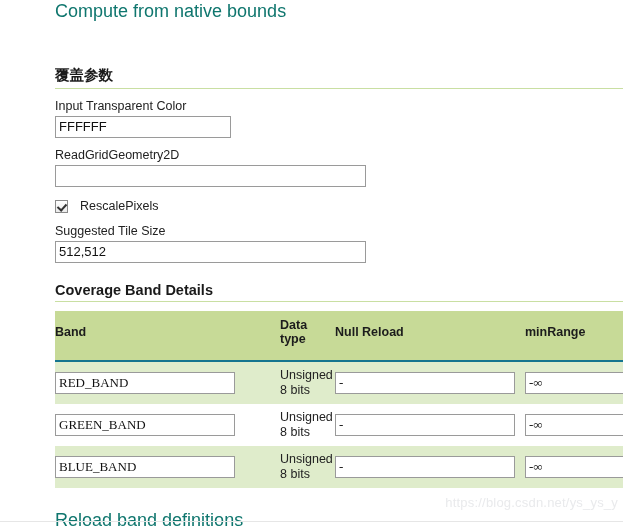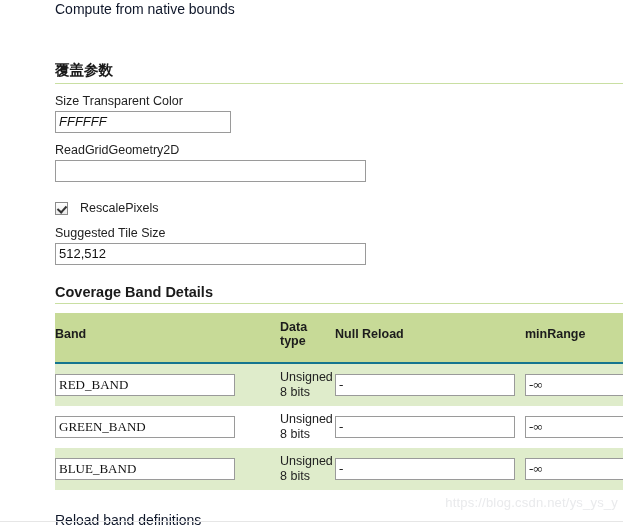--- a/index.html
+++ b/index.html
@@ -24,22 +24,22 @@
   }
   .content {
     position: absolute;
     left: 55px;
     top: 0;
     width: 568px;
   }
 
   
   .link {
-    color: #0f172a;
-    font-size: 14px;
+    color: #0f766e;
+    font-size: 18px;
     text-decoration: none;
     display: inline-block;
     cursor: pointer;
   }
 
   .top-link { margin-top: 1px; }
 
   
   .section-head {
     font-size: 14.5px;
@@ -66,29 +66,29 @@
     font-size: 13px;
     color: #111;
     border: 1px solid #9a9a9a;
     background: #ffffff;
     height: 18px;
     line-height: 18px;
     padding: 1px 3px;
     box-sizing: content-box;
     outline: none;
   }
-  .w-transparent { width: 168px; font-style: italic; }
+  .w-transparent { width: 168px; }
   .w-readgrid    { width: 303px; }
   .w-tile        { width: 303px; }
 
   
   .check-row {
     display: flex;
     align-items: center;
-    margin-top: 18px;
+    margin-top: 11px;
     height: 16px;
   }
   .cb {
     width: 13px;
     height: 13px;
     border: 1px solid #8a8a8a;
     background: linear-gradient(#ffffff, #ebebeb);
     position: relative;
     box-sizing: border-box;
     flex: 0 0 auto;
@@ -195,21 +195,21 @@
   <div class="content">
 
     
     <div class="top-link">
       <a class="link" href="#">Compute from native bounds</a>
     </div>
 
     
     <h3 class="section-head sec-cover">覆盖参数</h3>
 
-    <div class="field-label">Size Transparent Color</div>
+    <div class="field-label">Input Transparent Color</div>
     <input class="txt w-transparent" type="text" value="FFFFFF" style="">
 
     <div class="field-label">ReadGridGeometry2D</div>
     <input class="txt w-readgrid" type="text" value="" style="">
 
     <div class="check-row">
       <span class="cb"></span>
       <span class="check-label">RescalePixels</span>
     </div>
 

